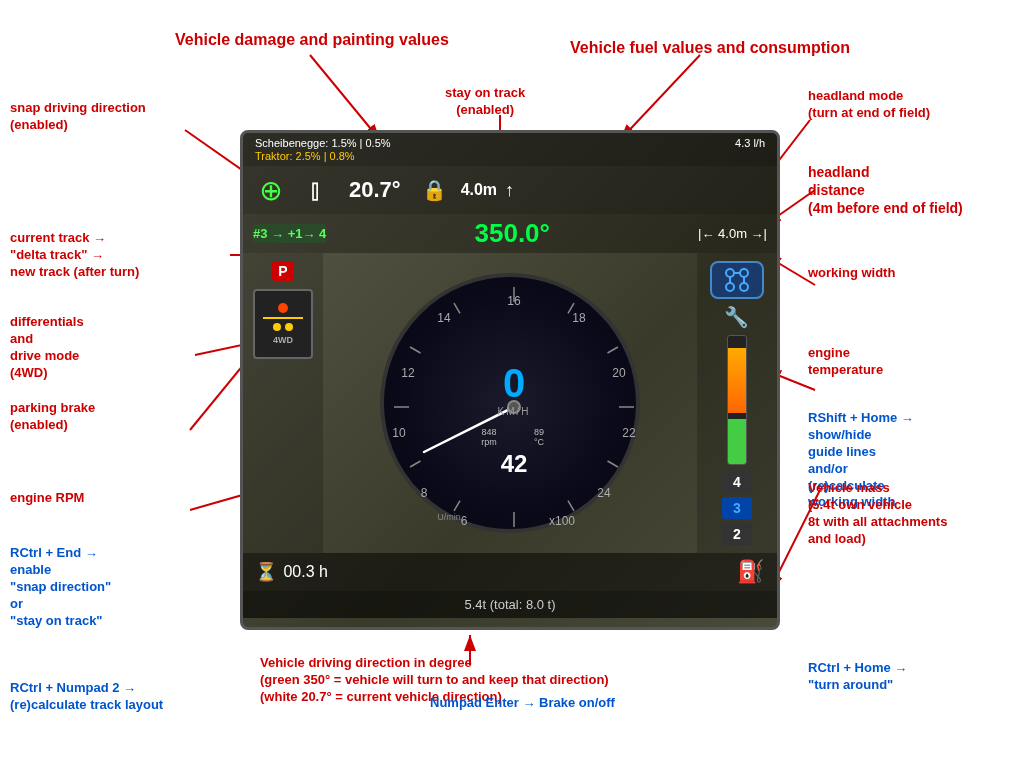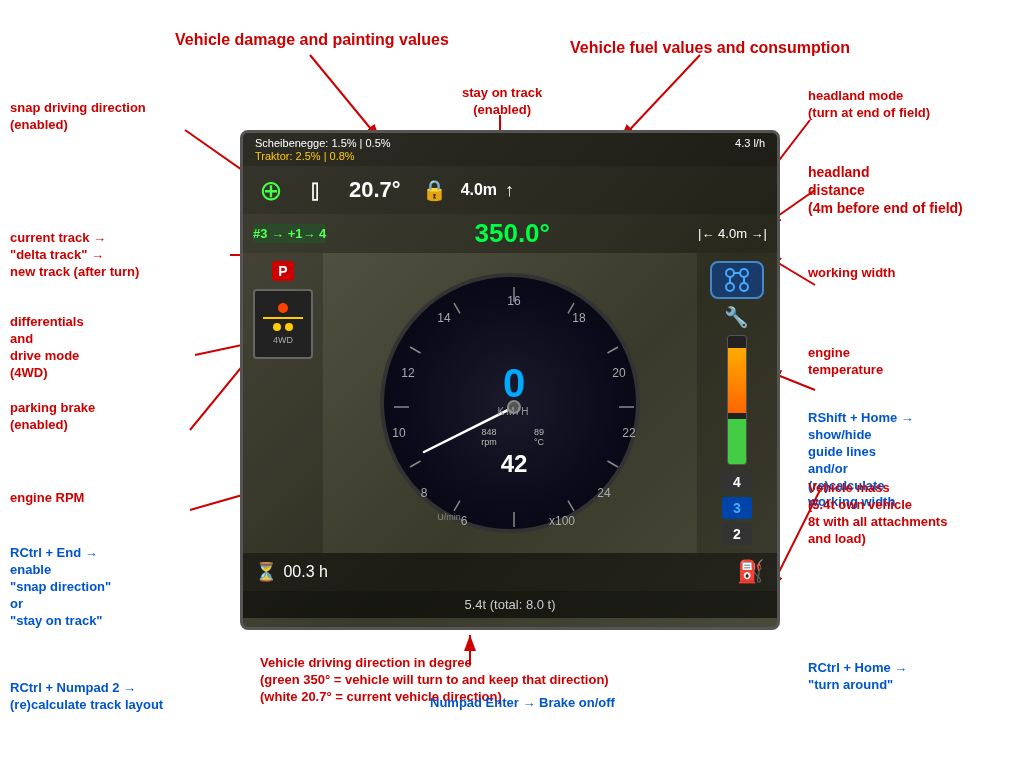--- a/index.html
+++ b/index.html
@@ -351,21 +351,21 @@
 (enabled)</div>
 <div class="label red" style="left:10px;top:490px;white-space:pre-line;">engine RPM</div>
 <div class="label blue" style="left:10px;top:545px;white-space:pre-line;">RCtrl + End →
 enable
 "snap direction"
 or
 "stay on track"</div>
 <div class="label blue" style="left:10px;top:680px;white-space:pre-line;">RCtrl + Numpad 2 →
 (re)calculate track layout</div>
 
-<div class="label red" style="left:462px;top:85px;white-space:pre-line;text-align:center;">stay on track
+<div class="label red" style="left:445px;top:85px;white-space:pre-line;text-align:center;">stay on track
 (enabled)</div>
 <div class="label red" style="left:808px;top:88px;white-space:pre-line;">headland mode
 (turn at end of field)</div>
 <div class="label red" style="left:808px;top:163px;white-space:pre-line;font-size:14px;">headland
 distance
 (4m before end of field)</div>
 <div class="label red" style="left:808px;top:265px;white-space:pre-line;">working width</div>
 <div class="label red" style="left:808px;top:345px;white-space:pre-line;">engine
 temperature</div>
 <div class="label blue" style="left:808px;top:410px;white-space:pre-line;">RShift + Home →
@@ -422,21 +422,21 @@
 
     <div id="left-panel">
       <div class="parking-badge">P</div>
       <div class="diff-indicator">
         <div class="diff-dot"></div>
         <div class="diff-line"></div>
         <div style="display:flex;gap:4px;">
           <div style="width:8px;height:8px;border-radius:50%;background:#ffcc00;"></div>
           <div style="width:8px;height:8px;border-radius:50%;background:#ffcc00;"></div>
         </div>
-        <div style="font-size:9px;color:#aaa;">4WD</div>
+        <div style="font-size:9px;color:#aaa;font-weight:bold;">4WD</div>
       </div>
     </div>
 
     <div id="speedometer">
       <div class="speedo-circle">
 
         <svg class="speedo-svg" viewBox="0 0 260 260" xmlns="http://www.w3.org/2000/svg">
 
           <text x="130" y="28" fill="#aaa" font-size="12" text-anchor="middle">16</text>
           <text x="195" y="45" fill="#aaa" font-size="12" text-anchor="middle">18</text>

